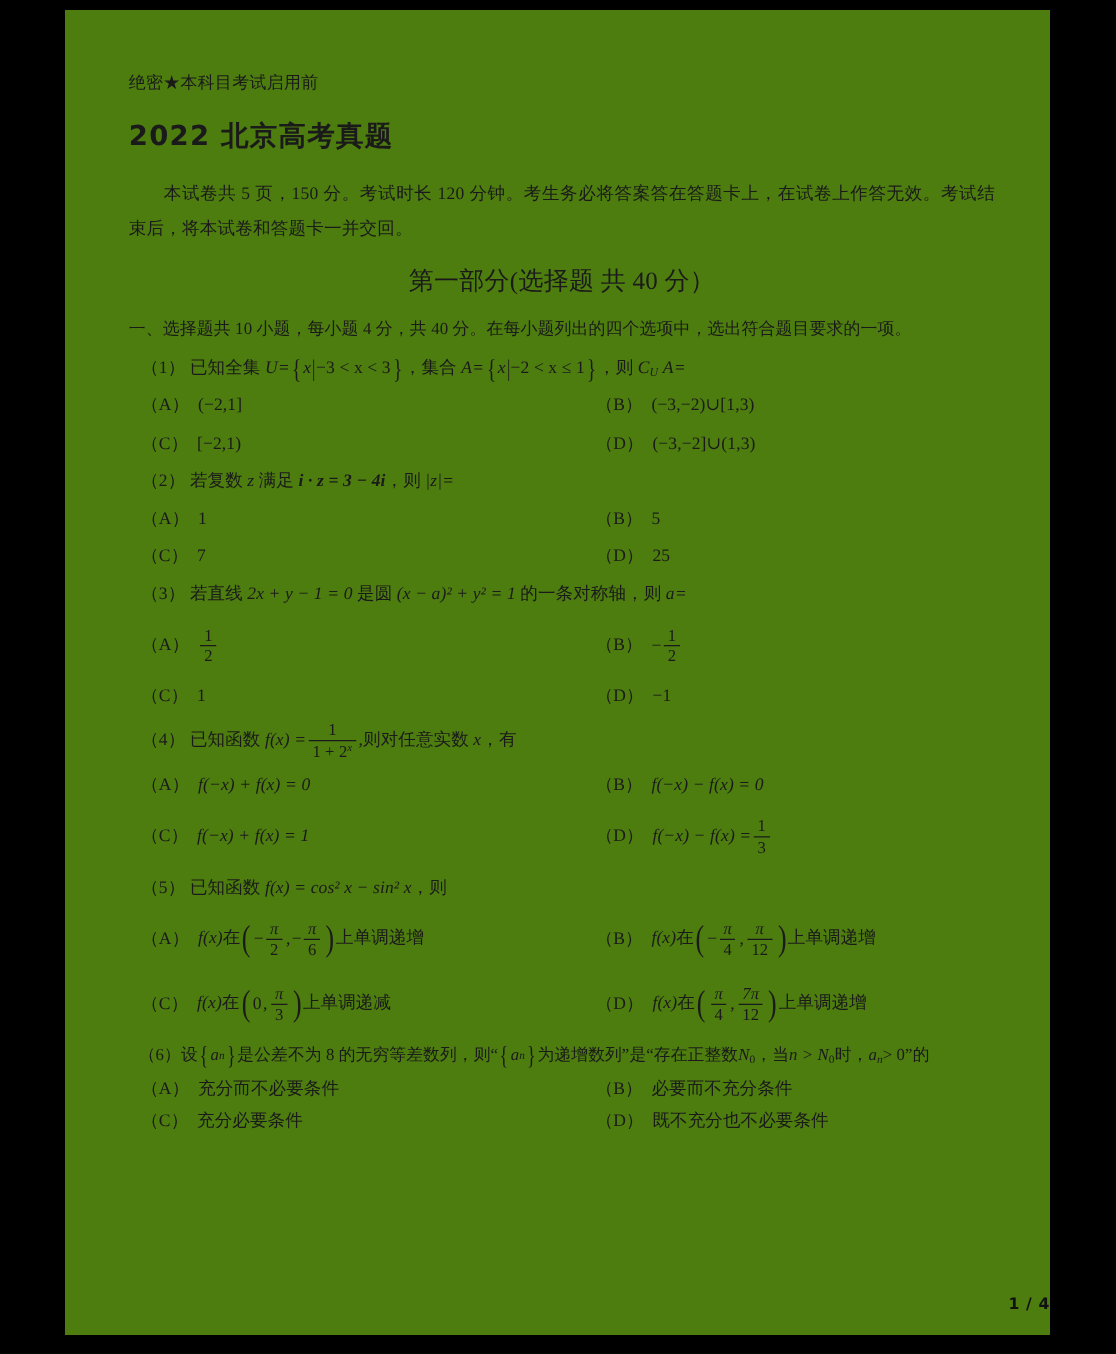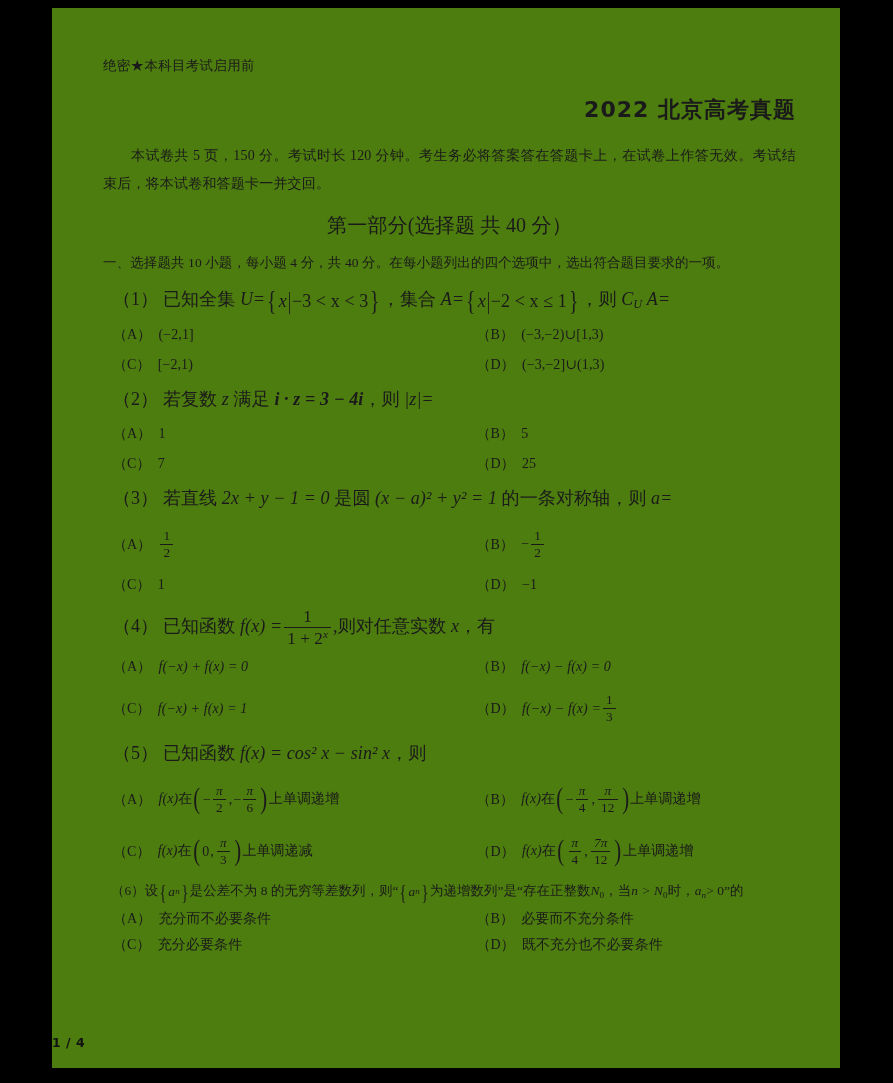--- a/index.html
+++ b/index.html
@@ -38,21 +38,21 @@
 
   
   .secrecy {
     font-family: "Liberation Serif", "DejaVu Serif", serif;
     font-size: 13.5px;
     letter-spacing: 0.3px;
     margin: 0 0 22px 0;
     line-height: 1.2;
   }
   .doc-title {
-    text-align: right;
+    text-align: left;
     font-family: "DejaVu Sans", "Liberation Sans", sans-serif;
     font-size: 22px;
     font-weight: 700;
     letter-spacing: 1px;
     margin: 0 0 18px 0;
     line-height: 1.25;
   }
   .doc-subtitle {
     text-align: center;
     font-family: "DejaVu Sans", "Liberation Sans", sans-serif;
@@ -84,21 +84,21 @@
     line-height: 2.0;
     margin: 0 0 4px 0;
     letter-spacing: 0.1px;
   }
 
   
   .question {
     margin: 0;
   }
   .q-stem {
-    font-size: 18px;
+    font-size: 14px;
     line-height: 2.15;
     margin: 0;
     padding-left: 10px;
     letter-spacing: 0.1px;
   }
   .q-stem.wide {
     padding-left: 8px;
     font-size: 13.4px;
   }
   .options {
@@ -186,21 +186,21 @@
     vertical-align: middle;
     transform: scaleX(0.7);
   }
 
   
   .footer {
     position: absolute;
     left: 0;
     right: 0;
     bottom: 18px;
-    text-align: left;
+    text-align: right;
     font-family: "DejaVu Sans", "Liberation Sans", sans-serif;
     font-size: 12.5px;
     font-weight: 700;
     letter-spacing: 0.5px;
     color: #111111;
   }
 </style>
 </head>
 <body>
 

